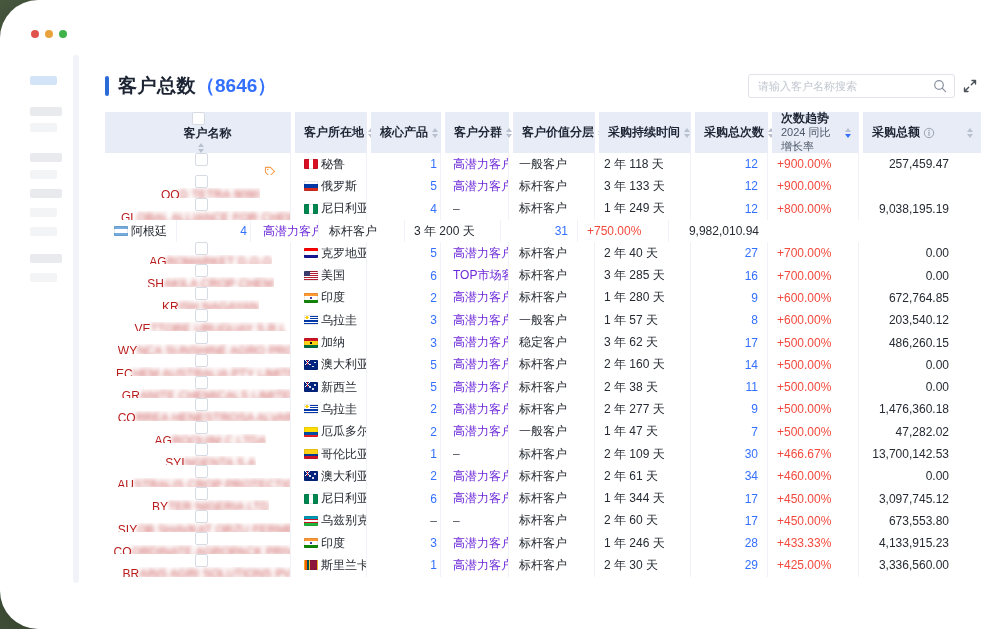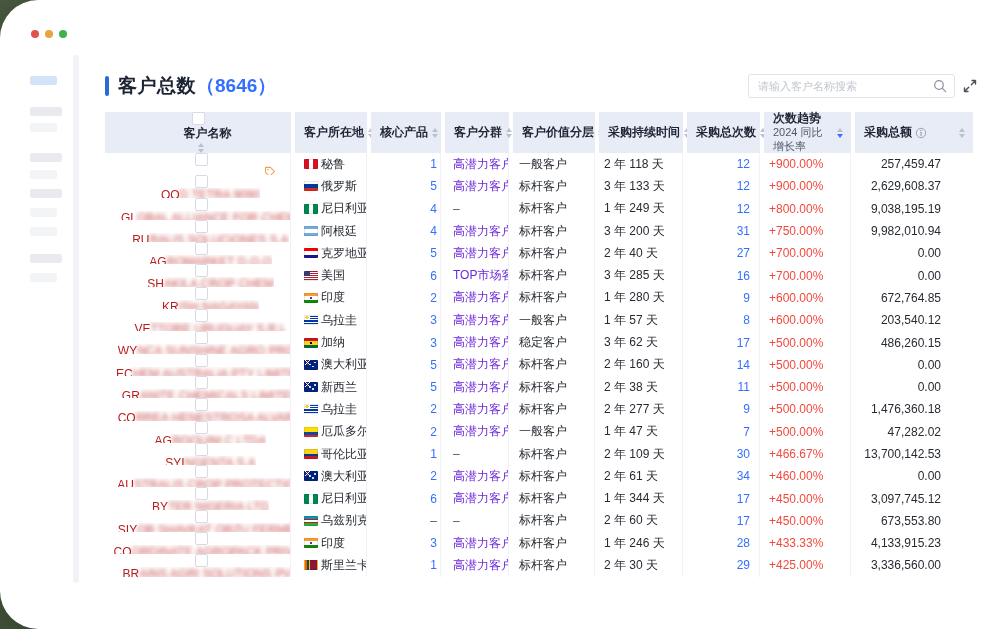--- a/index.html
+++ b/index.html
@@ -46,21 +46,21 @@
   .spacer { flex:1; }
   .hlabel2 { display:flex; flex-direction:column; line-height:1.25; }
   .hmain { font-weight:bold; font-size:12px; color:#1d2433; }
   .hsub { font-weight:normal; font-size:11px; color:#4e5969; }
   .caret { display:inline-flex; flex-direction:column; gap:2px; margin-left:4px; }
   .caret i { width:0; height:0; border-left:3.5px solid transparent; border-right:3.5px solid transparent; }
   .caret .up { border-bottom:4px solid #b9c0cf; }
   .caret .dn { border-top:4px solid #b9c0cf; }
   .caret.sorted-desc .dn { border-top-color:#3370ff; }
   .c1{width:186px;flex-direction:column;} .c2{width:72px;} .c3{width:70px;} .c4{width:64px;} .c5{width:82px;}
-  .c6{width:84px;} .c7{width:73px;} .c8{width:87px;} .c9{width:118px;}
+  .c6{width:92px;} .c7{width:73px;} .c8{width:87px;} .c9{width:118px;}
   .tbody { }
   .trow { display:flex; gap:4px; height:22.3px; }
   .tcell { display:flex; align-items:center; font-size:12px; color:#262b33;
     border-right:1px solid #f0f2f7; overflow:hidden; white-space:nowrap; }
   .trow .c9 { border-right:none; }
   .trow .c1 { padding-left:8px; }
   .trow .c2 { padding-left:9px; gap:3px; }
   .trow .c3 { justify-content:flex-end; padding-right:3px; }
   .trow .c4 { padding-left:8px; }
   .trow .c5 { padding-left:6px; }
@@ -310,23 +310,20 @@
             </div>
             <div class="tcell c6">
               <span>3 年 133 天</span>
             </div>
             <div class="tcell c7">
               <span class="num">12</span>
             </div>
             <div class="tcell c8">
               <span class="trend">+900.00%</span>
             </div>
-            <div class="tcell c9">
-              <span>2,629,608.37</span>
-            </div>
           </div>
           <div class="trow">
             <div class="tcell c1">
               <div class="checkbox"></div>
               <span class="name-link"><span>GL</span><span class="blurred">OBAL ALLIANCE FOR CHEMI</span></span>
             </div>
             <div class="tcell c2">
               <span class="flag flag-nigeria"></span>
               <span>尼日利亚</span>
             </div>
@@ -346,24 +343,20 @@
               <span class="num">12</span>
             </div>
             <div class="tcell c8">
               <span class="trend">+800.00%</span>
             </div>
             <div class="tcell c9">
               <span>9,038,195.19</span>
             </div>
           </div>
           <div class="trow">
-            <div class="tcell c1">
-              <div class="checkbox"></div>
-              <span class="name-link"><span>RU</span><span class="blurred">RALIS SOLUCIONES S.A</span></span>
-            </div>
             <div class="tcell c2">
               <span class="flag flag-argentina"></span>
               <span>阿根廷</span>
             </div>
             <div class="tcell c3">
               <span class="num">4</span>
             </div>
             <div class="tcell c4">
               <span class="link">高潜力客户</span>
               <span class="seg-extra">+1</span>

